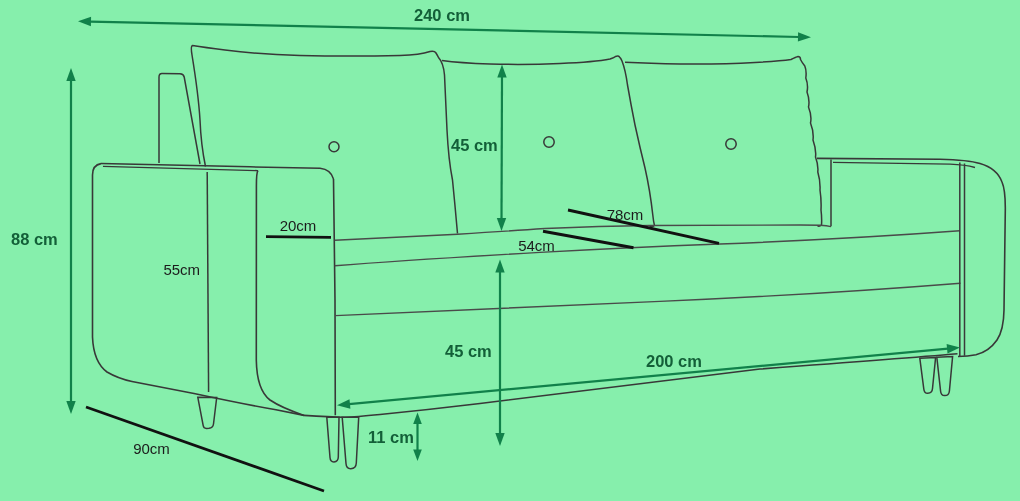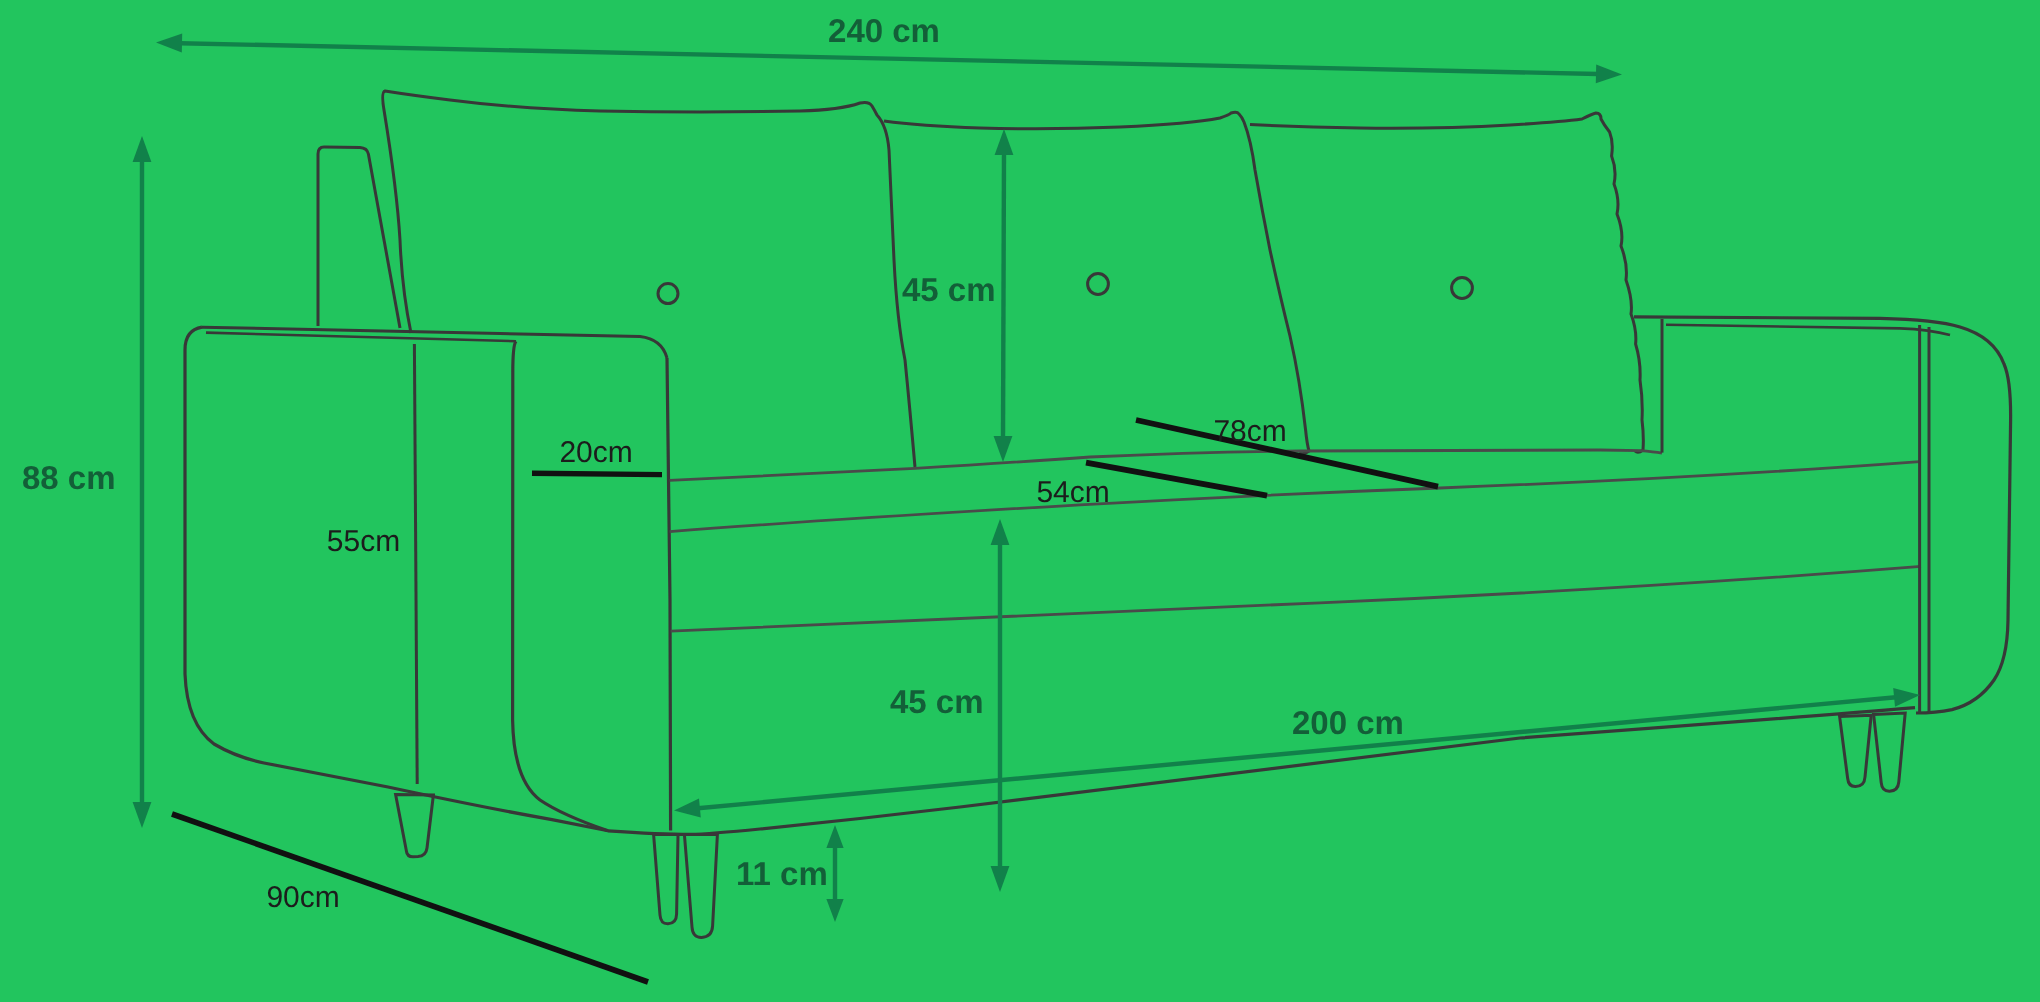--- a/index.html
+++ b/index.html
@@ -1,16 +1,16 @@
 <!DOCTYPE html>
 <html><head>
 <meta charset="utf-8">
 <style>
 html,body{margin:0;padding:0;background:#ffffff;}
-#stage{position:relative;width:1020px;height:501px;background:#22c55e;overflow:hidden;}
+#stage{position:relative;width:1020px;height:501px;background:#86efac;overflow:hidden;}
 svg{display:block;}
 text{font-family:"Liberation Sans",sans-serif;}
 .gtxt{fill:#135f38;font-weight:bold;font-size:16.5px;}
 .btxt{fill:#1c1c1c;font-size:15px;}
 </style>
 </head>
 <body>
 <div id="stage">
 <svg width="1020" height="501" viewBox="0 0 1020 501" fill="none" style="filter:blur(0px)">
 

